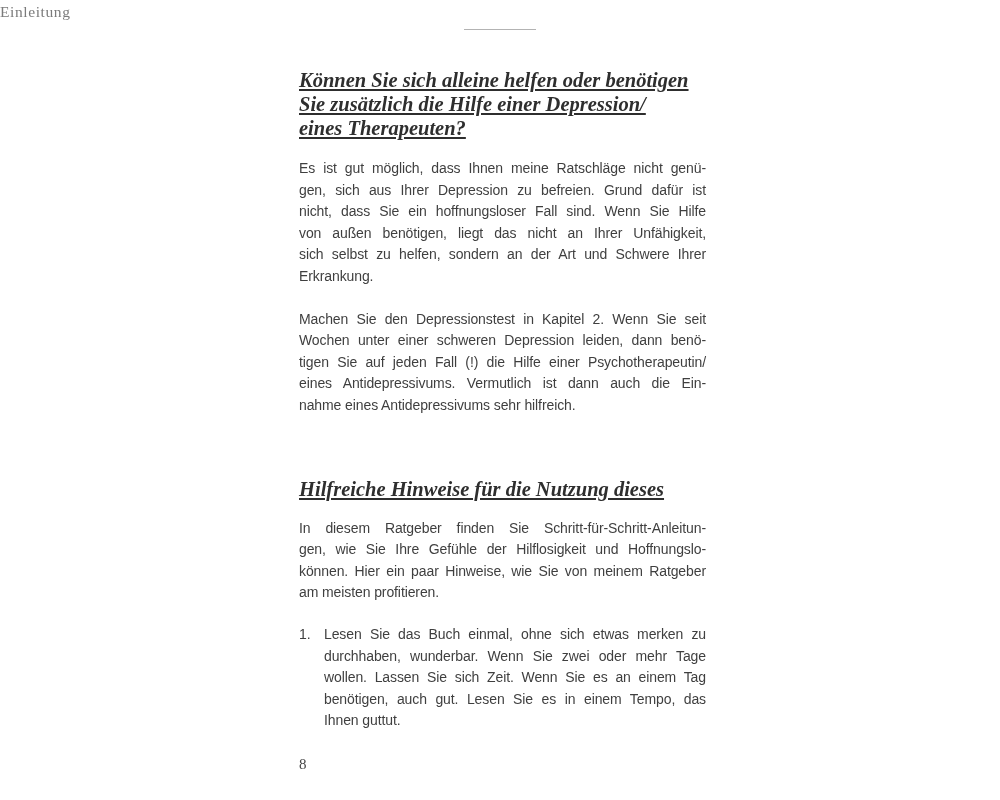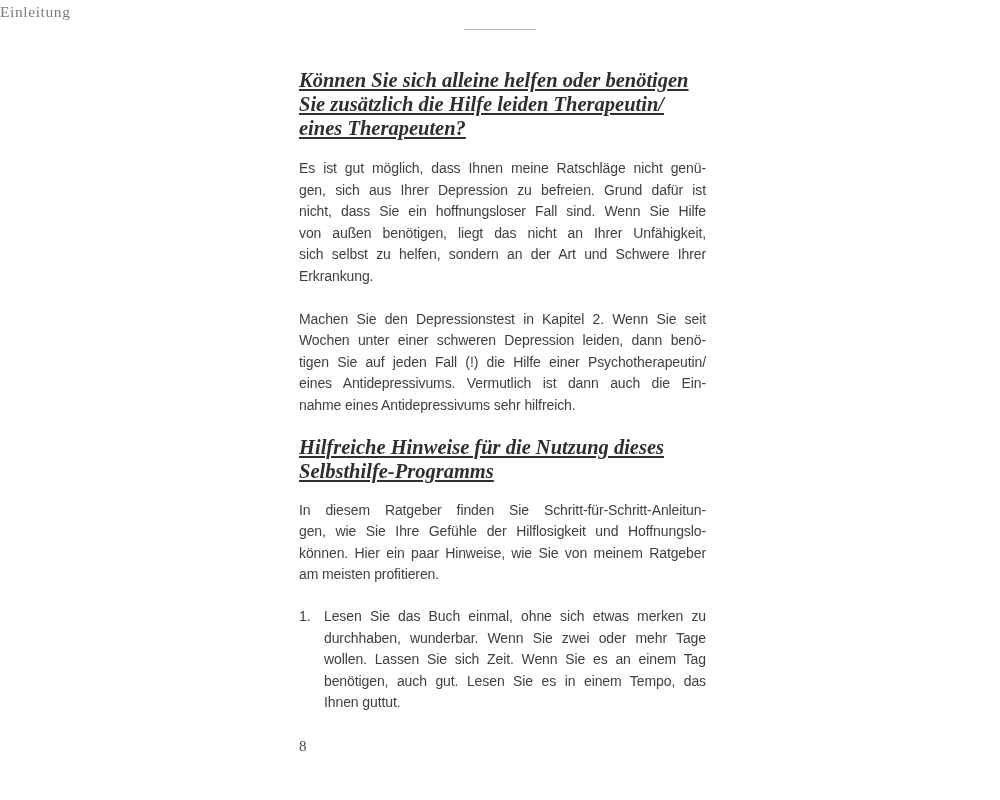--- a/index.html
+++ b/index.html
@@ -37,21 +37,21 @@
   .heading {
     font-family: "Liberation Serif", serif;
     font-style: italic;
     font-weight: 600;
     font-size: 20.5px;
     line-height: 24px;
     color: #2e2e2e;
     text-decoration: underline;
   }
   .heading-1 { margin-top: 38px; }
-  .heading-2 { margin-top: 18px; }
+  .heading-2 { margin-top: 60px; }
   .para {
     font-size: 14px;
     line-height: 21.6px;
     letter-spacing: -0.1px;
     color: #3f3f3f;
   }
   .para .line {
     text-align: justify;
     text-align-last: justify;
     white-space: nowrap;
@@ -87,21 +87,21 @@
 
 <div class="page">
 
   <div class="running-header">Einleitung</div>
   <div class="header-rule"></div>
 
   <div class="content">
 
     <div class="heading heading-1">
         <div class="line">Können Sie sich alleine helfen oder benötigen</div>
-        <div class="line">Sie zusätzlich die Hilfe leiden Therapeutin/</div>
+        <div class="line">Sie zusätzlich die Hilfe einer Depression/</div>
         <div class="line last">eines Therapeuten?</div>
       </div>
 
     <div class="para para-1">
         <div class="line">Es ist gut möglich, dass Ihnen meine Ratschläge nicht genü-</div>
         <div class="line">gen, sich aus Ihrer Depression zu befreien. Grund dafür ist</div>
         <div class="line">nicht, dass Sie ein hoffnungsloser Fall sind. Wenn Sie Hilfe</div>
         <div class="line">von außen benötigen, liegt das nicht an Ihrer Unfähigkeit,</div>
         <div class="line">sich selbst zu helfen, sondern an der Art und Schwere Ihrer</div>
         <div class="line last">Erkrankung.</div>
@@ -110,21 +110,20 @@
     <div class="para para-2">
         <div class="line">Machen Sie den Depressionstest in Kapitel 2. Wenn Sie seit</div>
         <div class="line">Wochen unter einer schweren Depression leiden, dann benö-</div>
         <div class="line">tigen Sie auf jeden Fall (!) die Hilfe einer Psychotherapeutin/</div>
         <div class="line">eines Antidepressivums. Vermutlich ist dann auch die Ein-</div>
         <div class="line last">nahme eines Antidepressivums sehr hilfreich.</div>
       </div>
 
     <div class="heading heading-2">
         <div class="line">Hilfreiche Hinweise für die Nutzung dieses</div>
-        <div class="line last">Selbsthilfe-Programms</div>
       </div>
 
     <div class="para para-3">
         <div class="line">In diesem Ratgeber finden Sie Schritt-für-Schritt-Anleitun-</div>
         <div class="line">gen, wie Sie Ihre Gefühle der Hilflosigkeit und Hoffnungslo-</div>
         <div class="line">können. Hier ein paar Hinweise, wie Sie von meinem Ratgeber</div>
         <div class="line last">am meisten profitieren.</div>
       </div>
 
     <div class="para list-item">

